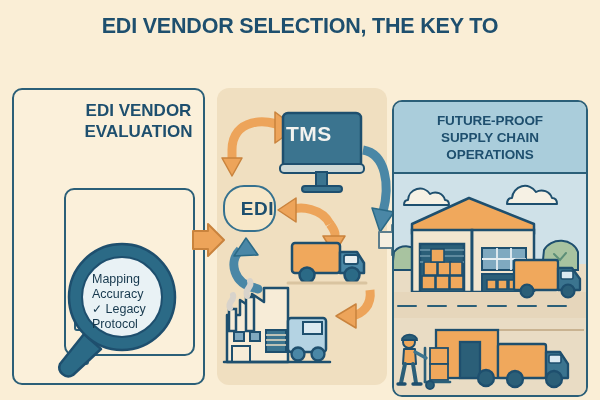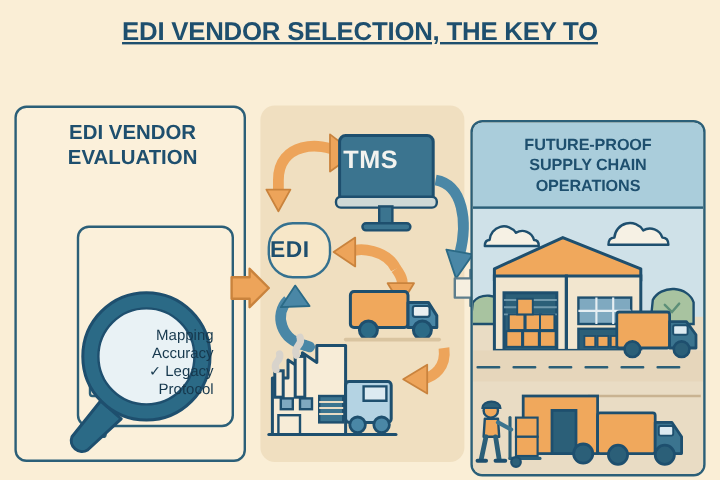--- a/index.html
+++ b/index.html
@@ -27,21 +27,21 @@
     top: 12px;
     width: 600px;
     text-align: center;
     color: #1e4f6e;
     font-weight: bold;
     font-size: 21.5px;
     line-height: 28px;
     letter-spacing: -0.2px;
     font-family: "Liberation Sans", sans-serif;
   }
-  .title-line { display: block; white-space: nowrap; text-decoration: underline; }
+  .title-line { display: block; white-space: nowrap; }
 
   
   .panel-left {
     position: absolute;
     left: 12px; top: 88px;
     width: 193px; height: 297px;
     border: 2px solid #2b5f78;
     border-radius: 10px;
     background: #fbf0da;
     box-sizing: border-box;
@@ -68,20 +68,21 @@
   
   .left-head {
     position: absolute;
     left: 0; top: 10px;
     width: 193px;
     text-align: center;
     color: #1e4f6e;
     font-weight: bold;
     font-size: 17px;
     line-height: 21px;
+    padding-left: 28px;
   }
   .check-card {
     position: absolute;
     left: 50px; top: 98px;
     width: 131px; height: 168px;
     border: 2px solid #2b5f78;
     border-radius: 10px;
     background: #fbf0da;
     box-sizing: border-box;
   }
@@ -111,41 +112,41 @@
     color: #1e4f6e;
     font-size: 11.5px;
     font-weight: normal;
     white-space: nowrap;
   }
   .magnifier { position: absolute; left: 24px; top: 150px; }
   .mag-text {
     position: absolute;
     left: 78px; top: 182px;
     width: 86px;
-    text-align: right;
+    text-align: left;
     color: #16384d;
     font-size: 12.5px;
     line-height: 15px;
     font-weight: normal;
   }
   .mag-text .row2 { white-space: nowrap; }
   .mag-check { font-size: 12px; }
 
   
   .edi-box {
     position: absolute;
     left: 223px; top: 185px;
     width: 53px; height: 47px;
     border: 2px solid #35718f;
     border-radius: 21px;
     background: #f7e7c8;
     box-sizing: border-box;
     display: flex;
     align-items: center;
-    justify-content: flex-start;
+    justify-content: flex-end;
   }
   .edi-box span {
     color: #1e4f6e;
     font-weight: bold;
     font-size: 19px;
     letter-spacing: 0.5px;
   }
   .tms-label {
     position: absolute;
     left: 286px; top: 122px;

